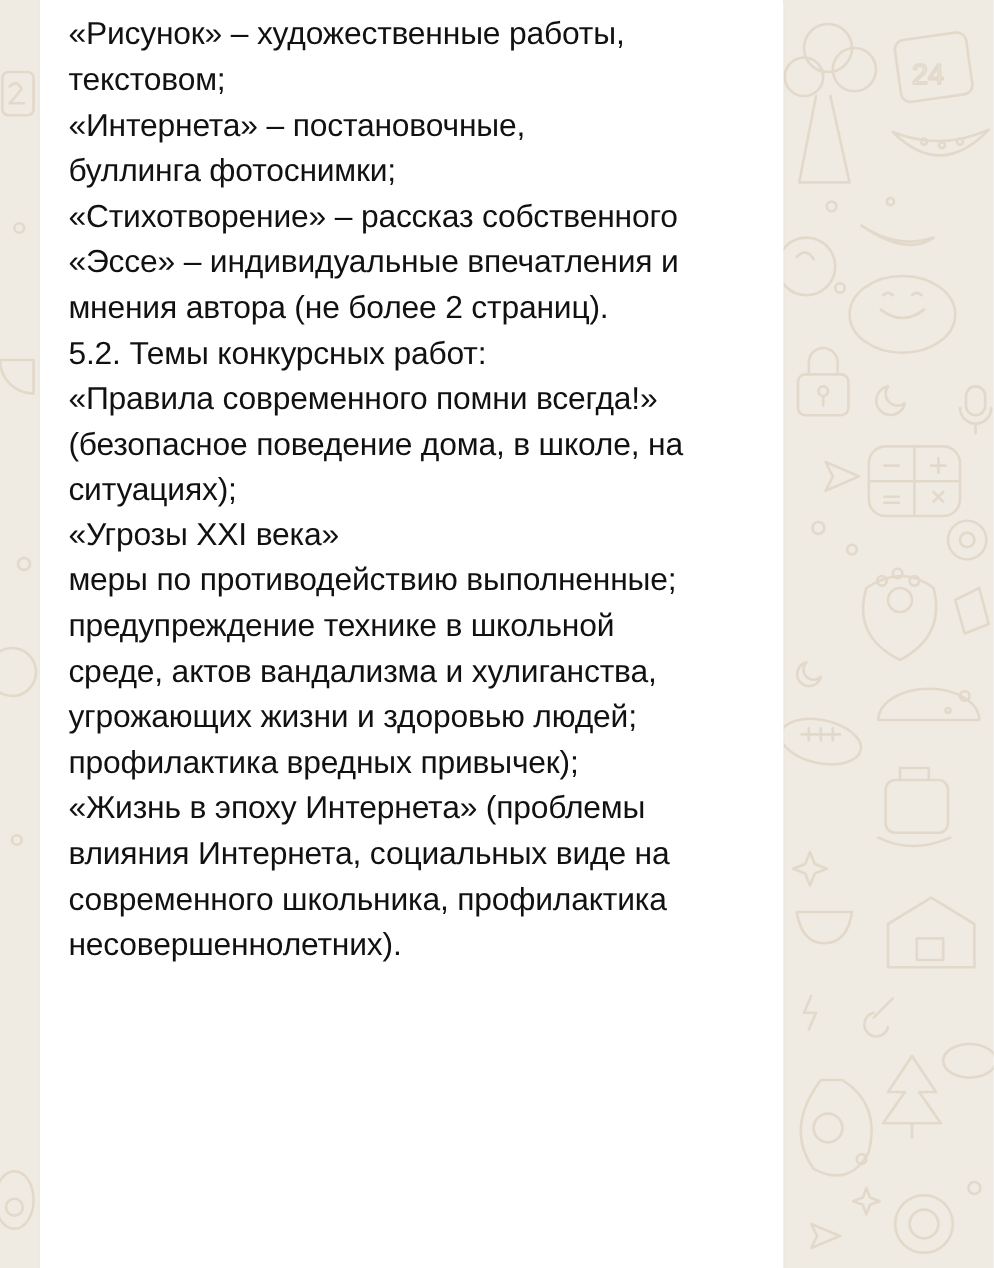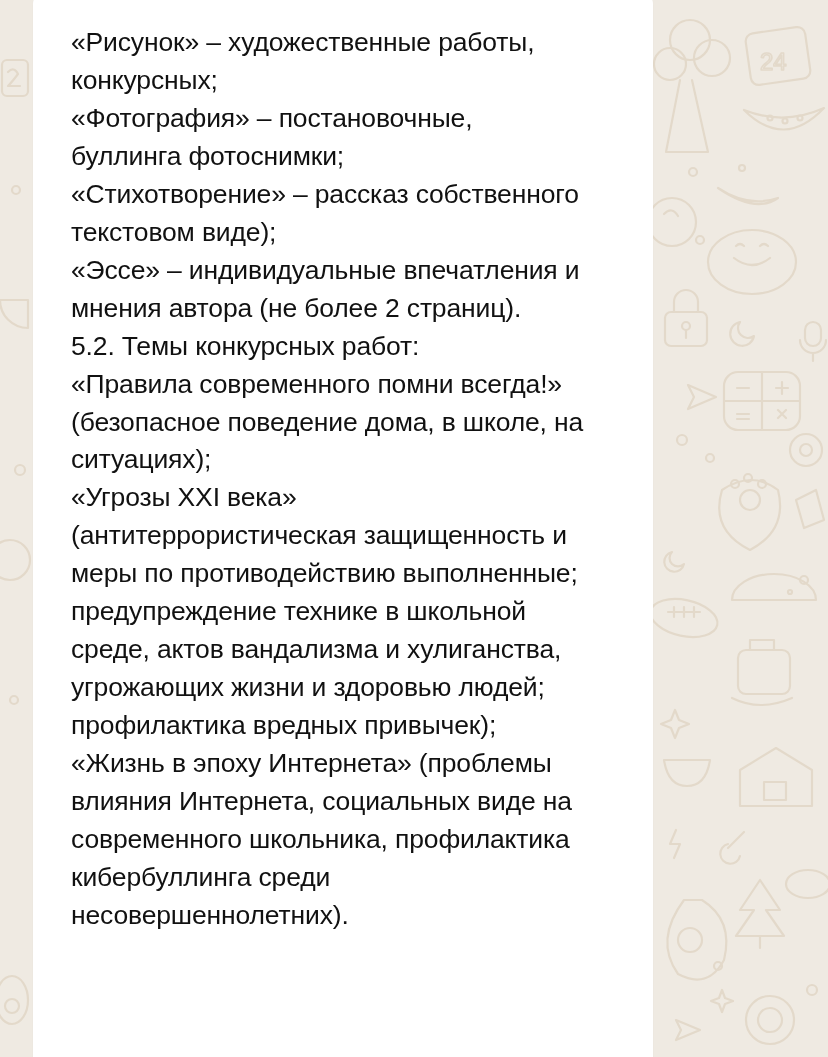--- a/index.html
+++ b/index.html
@@ -37,21 +37,21 @@
       height: 1090px;
       background: #ffffff;
       border-radius: 14px;
       box-shadow: 0 1px 1px rgba(11, 20, 26, 0.08);
     }
     .message-text {
       position: absolute;
       left: 21px;
       top: 17px;
       width: 590px;
-      margin: 17px;
+      margin: 3px;
       padding: 0;
       color: #111111;
       font-size: 26.5px;
       line-height: 37.95px;
       letter-spacing: -0.15px;
     }
     .message-line {
       display: block;
       white-space: nowrap;
     }
@@ -205,38 +205,35 @@
       <circle cx="804" cy="580" r="4"></circle>
       <circle cx="718" cy="966" r="4"></circle>
     </g>
   </svg>
 </div>
 
 <div class="chat-area">
   <div class="message-bubble">
     <p class="message-text">
       <span class="message-line">«Рисунок» – художественные работы,</span>
-      <span class="message-line">конкурсных;</span>
-      <span class="message-line">«Фотография» – постановочные,</span>
+      <span class="message-line">текстовом;</span>
+      <span class="message-line">«Интернета» – постановочные,</span>
       <span class="message-line">буллинга фотоснимки;</span>
       <span class="message-line">«Стихотворение» – рассказ собственного</span>
-      <span class="message-line">текстовом виде);</span>
       <span class="message-line">«Эссе» – индивидуальные впечатления и</span>
       <span class="message-line">мнения автора (не более 2 страниц).</span>
       <span class="message-line">5.2. Темы конкурсных работ:</span>
       <span class="message-line">«Правила современного помни всегда!»</span>
       <span class="message-line">(безопасное поведение дома, в школе, на</span>
       <span class="message-line">ситуациях);</span>
       <span class="message-line">«Угрозы XXI века»</span>
-      <span class="message-line">(антитеррористическая защищенность и</span>
       <span class="message-line">меры по противодействию выполненные;</span>
       <span class="message-line">предупреждение технике в школьной</span>
       <span class="message-line">среде, актов вандализма и хулиганства,</span>
       <span class="message-line">угрожающих жизни и здоровью людей;</span>
       <span class="message-line">профилактика вредных привычек);</span>
       <span class="message-line">«Жизнь в эпоху Интернета» (проблемы</span>
       <span class="message-line">влияния Интернета, социальных виде на</span>
       <span class="message-line">современного школьника, профилактика</span>
-      <span class="message-line">кибербуллинга среди</span>
       <span class="message-line">несовершеннолетних).</span>
     </p>
   </div>
 </div>
 
 </body></html>

